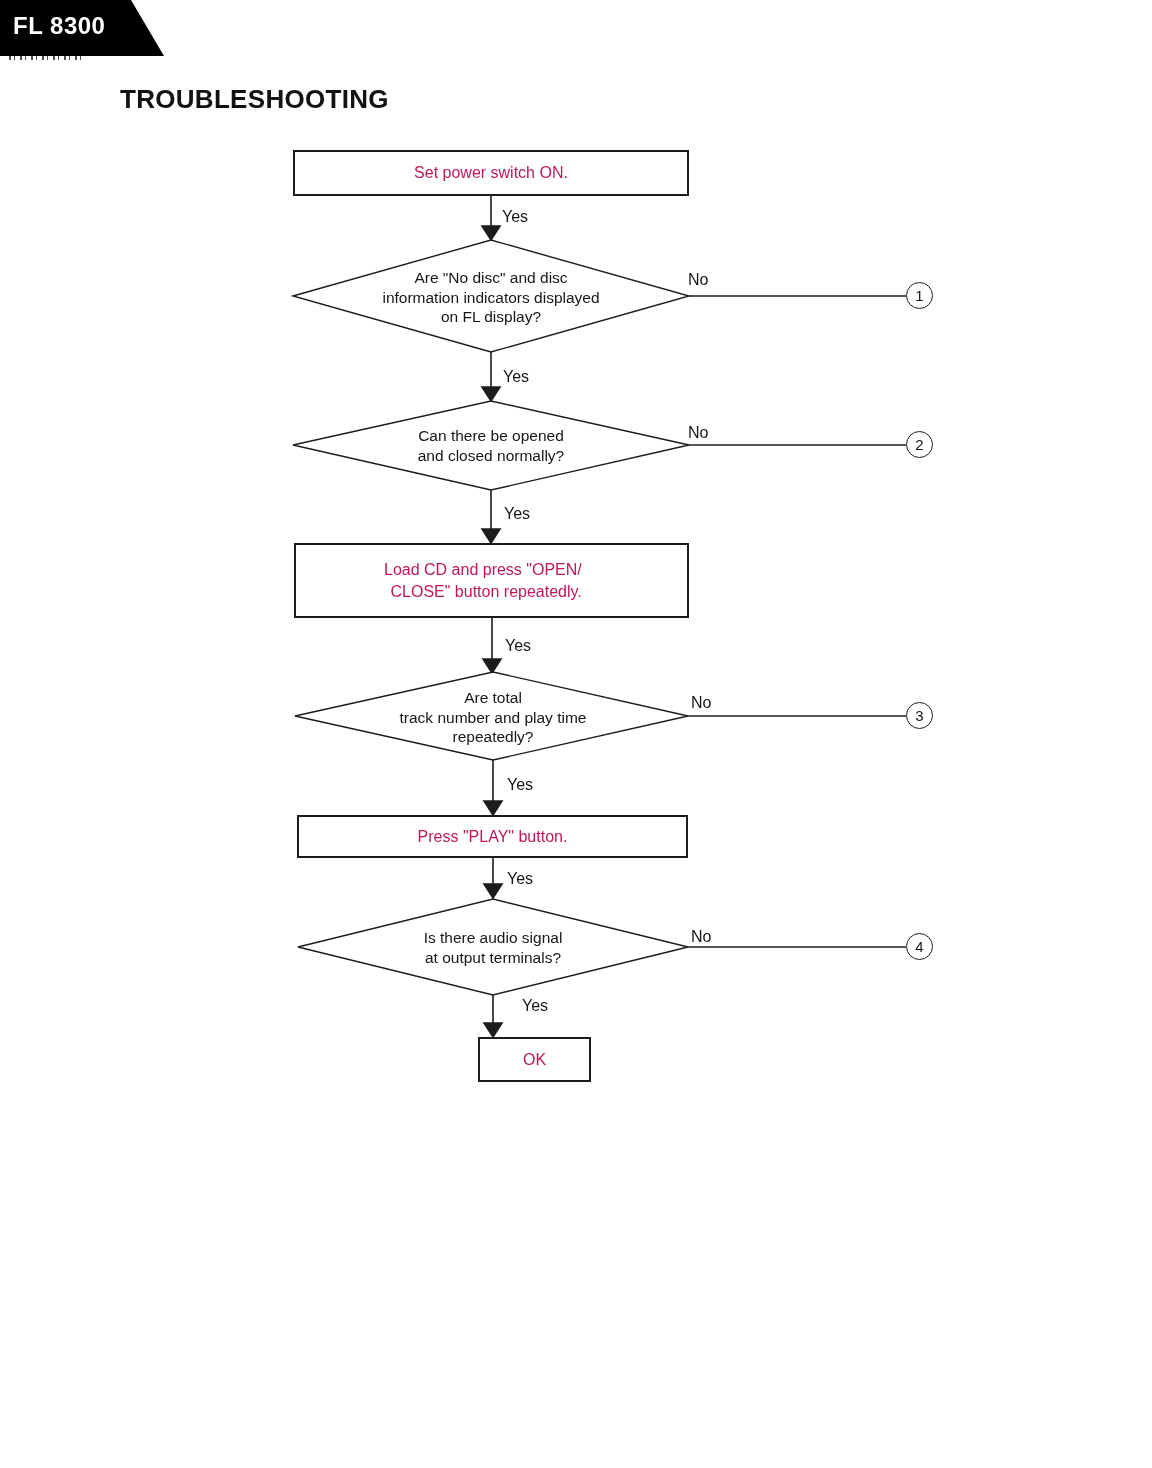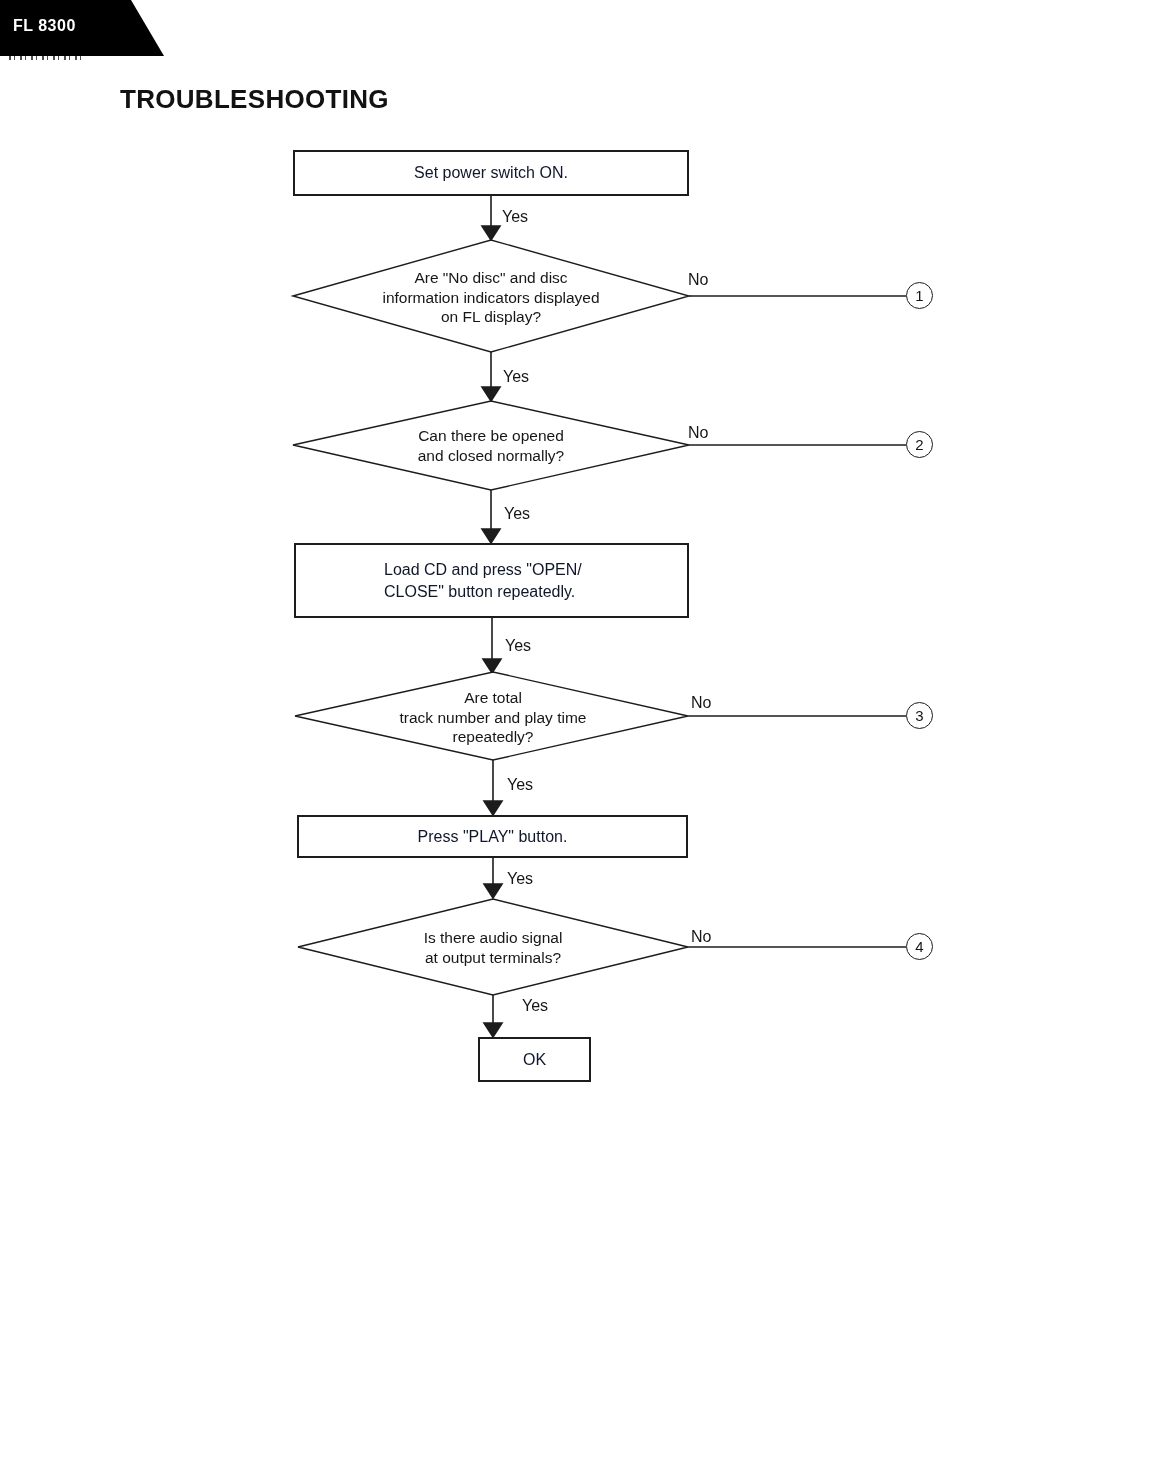--- a/index.html
+++ b/index.html
@@ -17,21 +17,21 @@
     left: 0; top: 0;
     width: 164px; height: 56px;
     background: #000000;
     clip-path: polygon(0 0, 131px 0, 164px 56px, 0 56px);
     display: flex;
     align-items: center;
   }
   .badge-text {
     color: #ffffff;
     font-weight: bold;
-    font-size: 16px;
+    font-size: 24px;
     letter-spacing: 0.5px;
     padding-left: 13px;
     padding-bottom: 4px;
   }
   .scan-noise {
     position: absolute;
     left: 9px; top: 56px;
     width: 74px; height: 4px;
     background: repeating-linear-gradient(90deg,
       #111 0 2px, transparent 2px 5px, #111 5px 6px, transparent 6px 11px);
@@ -52,21 +52,22 @@
   }
   .pbox {
     position: absolute;
     background: #ffffff;
     border: 2px solid #1c1c1c;
     box-sizing: border-box;
     display: flex;
     align-items: center;
     justify-content: center;
     font-size: 16px;
-    color: #0f172a;
+    color: #be185d;
+    text-align: right;
   }
   .pbox.thick { border-width: 2.5px; }
   .pbox .lines { line-height: 22px; }
   .pbox.left-text { justify-content: flex-start; }
   .pbox.left-text .lines { padding-left: 88px; }
   .pbox .lines span { display: block; }
   .dtext {
     position: absolute;
     text-align: center;
     font-size: 15.5px;

